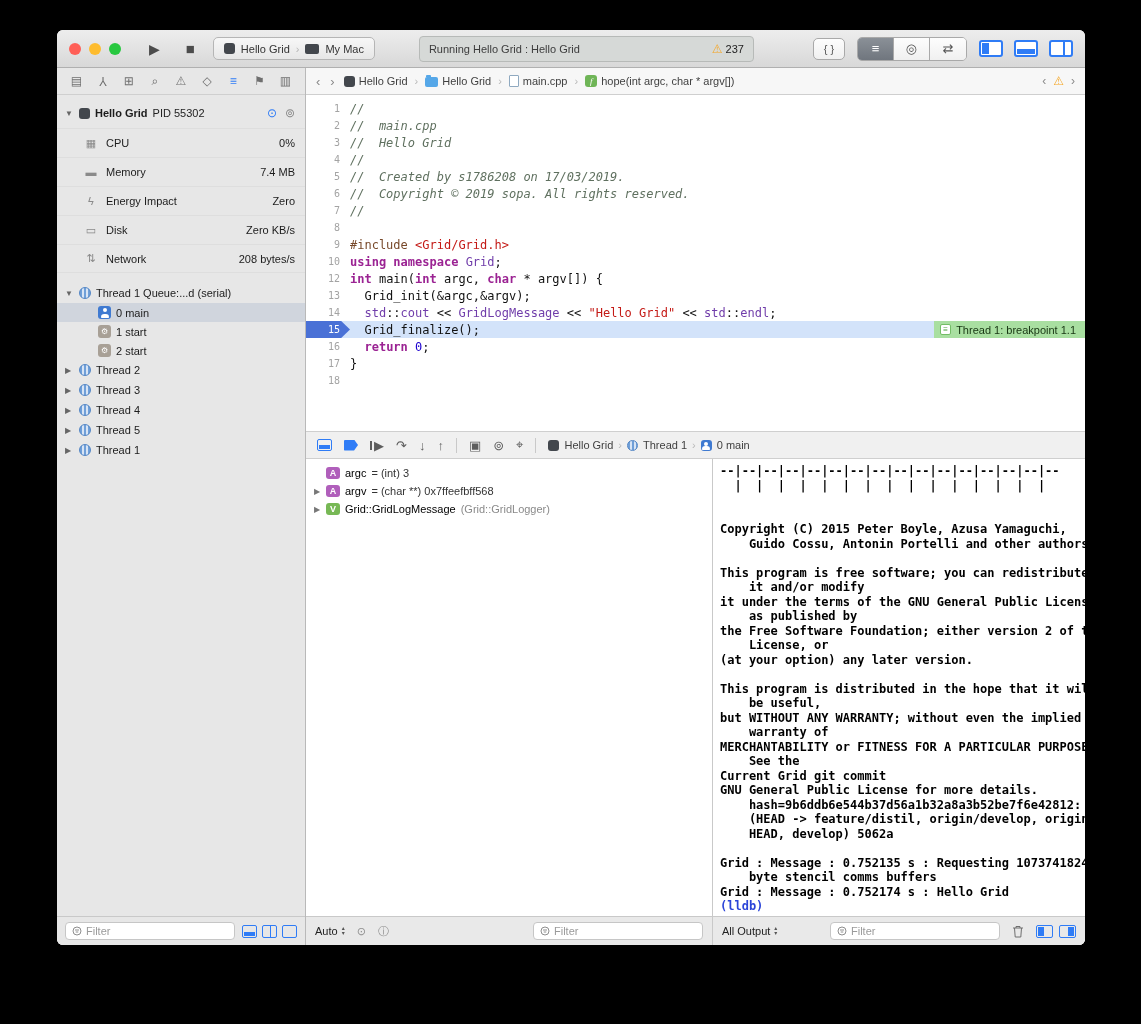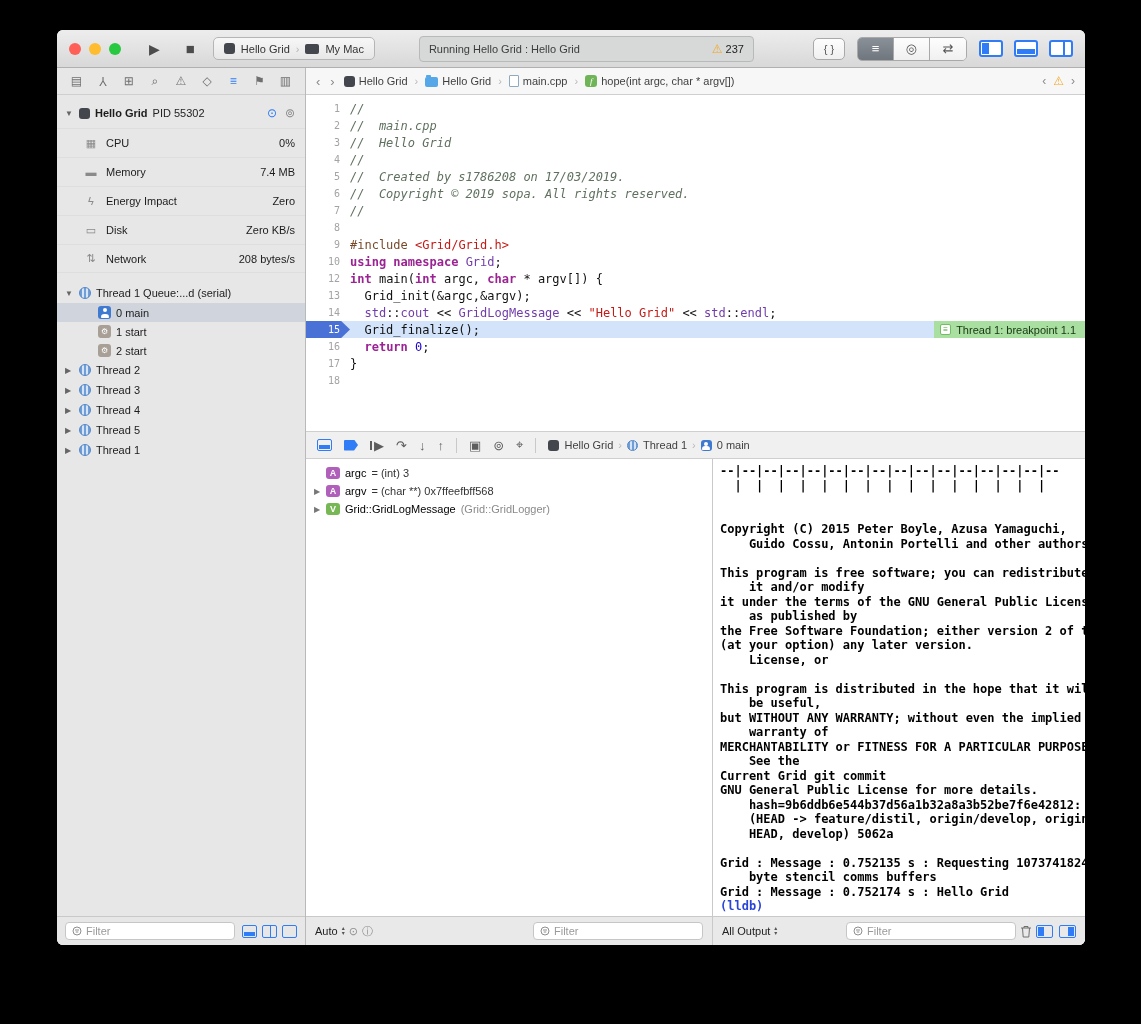--- a/index.html
+++ b/index.html
@@ -140,21 +140,21 @@
   .var-value{ color:#333; }
   .var-extra{ color:#8a8a8a; }
 
   .console-pane{ flex:1; display:flex; flex-direction:column; background:#fff; min-width:0; min-height:0; }
   .console-out{ flex:1; padding:5px 7px; font-family:"DejaVu Sans Mono","Liberation Mono", monospace;
     font-size:12px; font-weight:600; line-height:14.5px; color:#000; overflow:hidden; }
   .console-line{ white-space:pre; min-height:14.5px; }
   .console-line.lldb{ color:#2b44d8; }
 
   .pane-bottom{ flex:0 0 29px; border-top:1px solid #c9c9c9; background:#e9e9e9; display:flex; align-items:center;
-    gap:4px; padding:0 9px; font-size:11px; color:#222; }
+    gap:12px; padding:0 9px; font-size:11px; color:#222; }
   .scope{ display:flex; align-items:center; gap:4px; }
   .chev2{ display:inline-flex; flex-direction:column; line-height:5px; }
   .chev2 span{ font-size:6px; color:#555; display:block; height:5px; }
   .icon-dim{ color:#8e8e8e; font-size:11px; }
   .filter-fixed{ flex:0 0 170px; margin-left:auto; }
   .ctoggles{ display:flex; gap:6px; }
   .ctoggle{ width:17px; height:13px; border:1.5px solid #2f7cf6; border-radius:2px; position:relative; }
   .ctoggle .fl{ position:absolute; top:1px; bottom:1px; width:6px; background:#2f7cf6; }
   .ctoggle .fl.l{ left:1px; } .ctoggle .fl.r{ right:1px; }
   .trash svg{ display:block; }
@@ -475,22 +475,22 @@
               <div class="console-line"></div>
               <div class="console-line"></div>
               <div class="console-line">Copyright (C) 2015 Peter Boyle, Azusa Yamaguchi,</div>
               <div class="console-line">    Guido Cossu, Antonin Portelli and other authors</div>
               <div class="console-line"></div>
               <div class="console-line">This program is free software; you can redistribute</div>
               <div class="console-line">    it and/or modify</div>
               <div class="console-line">it under the terms of the GNU General Public License</div>
               <div class="console-line">    as published by</div>
               <div class="console-line">the Free Software Foundation; either version 2 of the</div>
+              <div class="console-line">    License, or</div>
               <div class="console-line">(at your option) any later version.</div>
-              <div class="console-line">    License, or</div>
               <div class="console-line"></div>
               <div class="console-line">This program is distributed in the hope that it will</div>
               <div class="console-line">    be useful,</div>
               <div class="console-line">but WITHOUT ANY WARRANTY; without even the implied</div>
               <div class="console-line">    warranty of</div>
               <div class="console-line">MERCHANTABILITY or FITNESS FOR A PARTICULAR PURPOSE.</div>
               <div class="console-line">    See the</div>
               <div class="console-line">Current Grid git commit</div>
               <div class="console-line">GNU General Public License for more details.</div>
               <div class="console-line">    hash=9b6ddb6e544b37d56a1b32a8a3b52be7f6e42812:</div>

